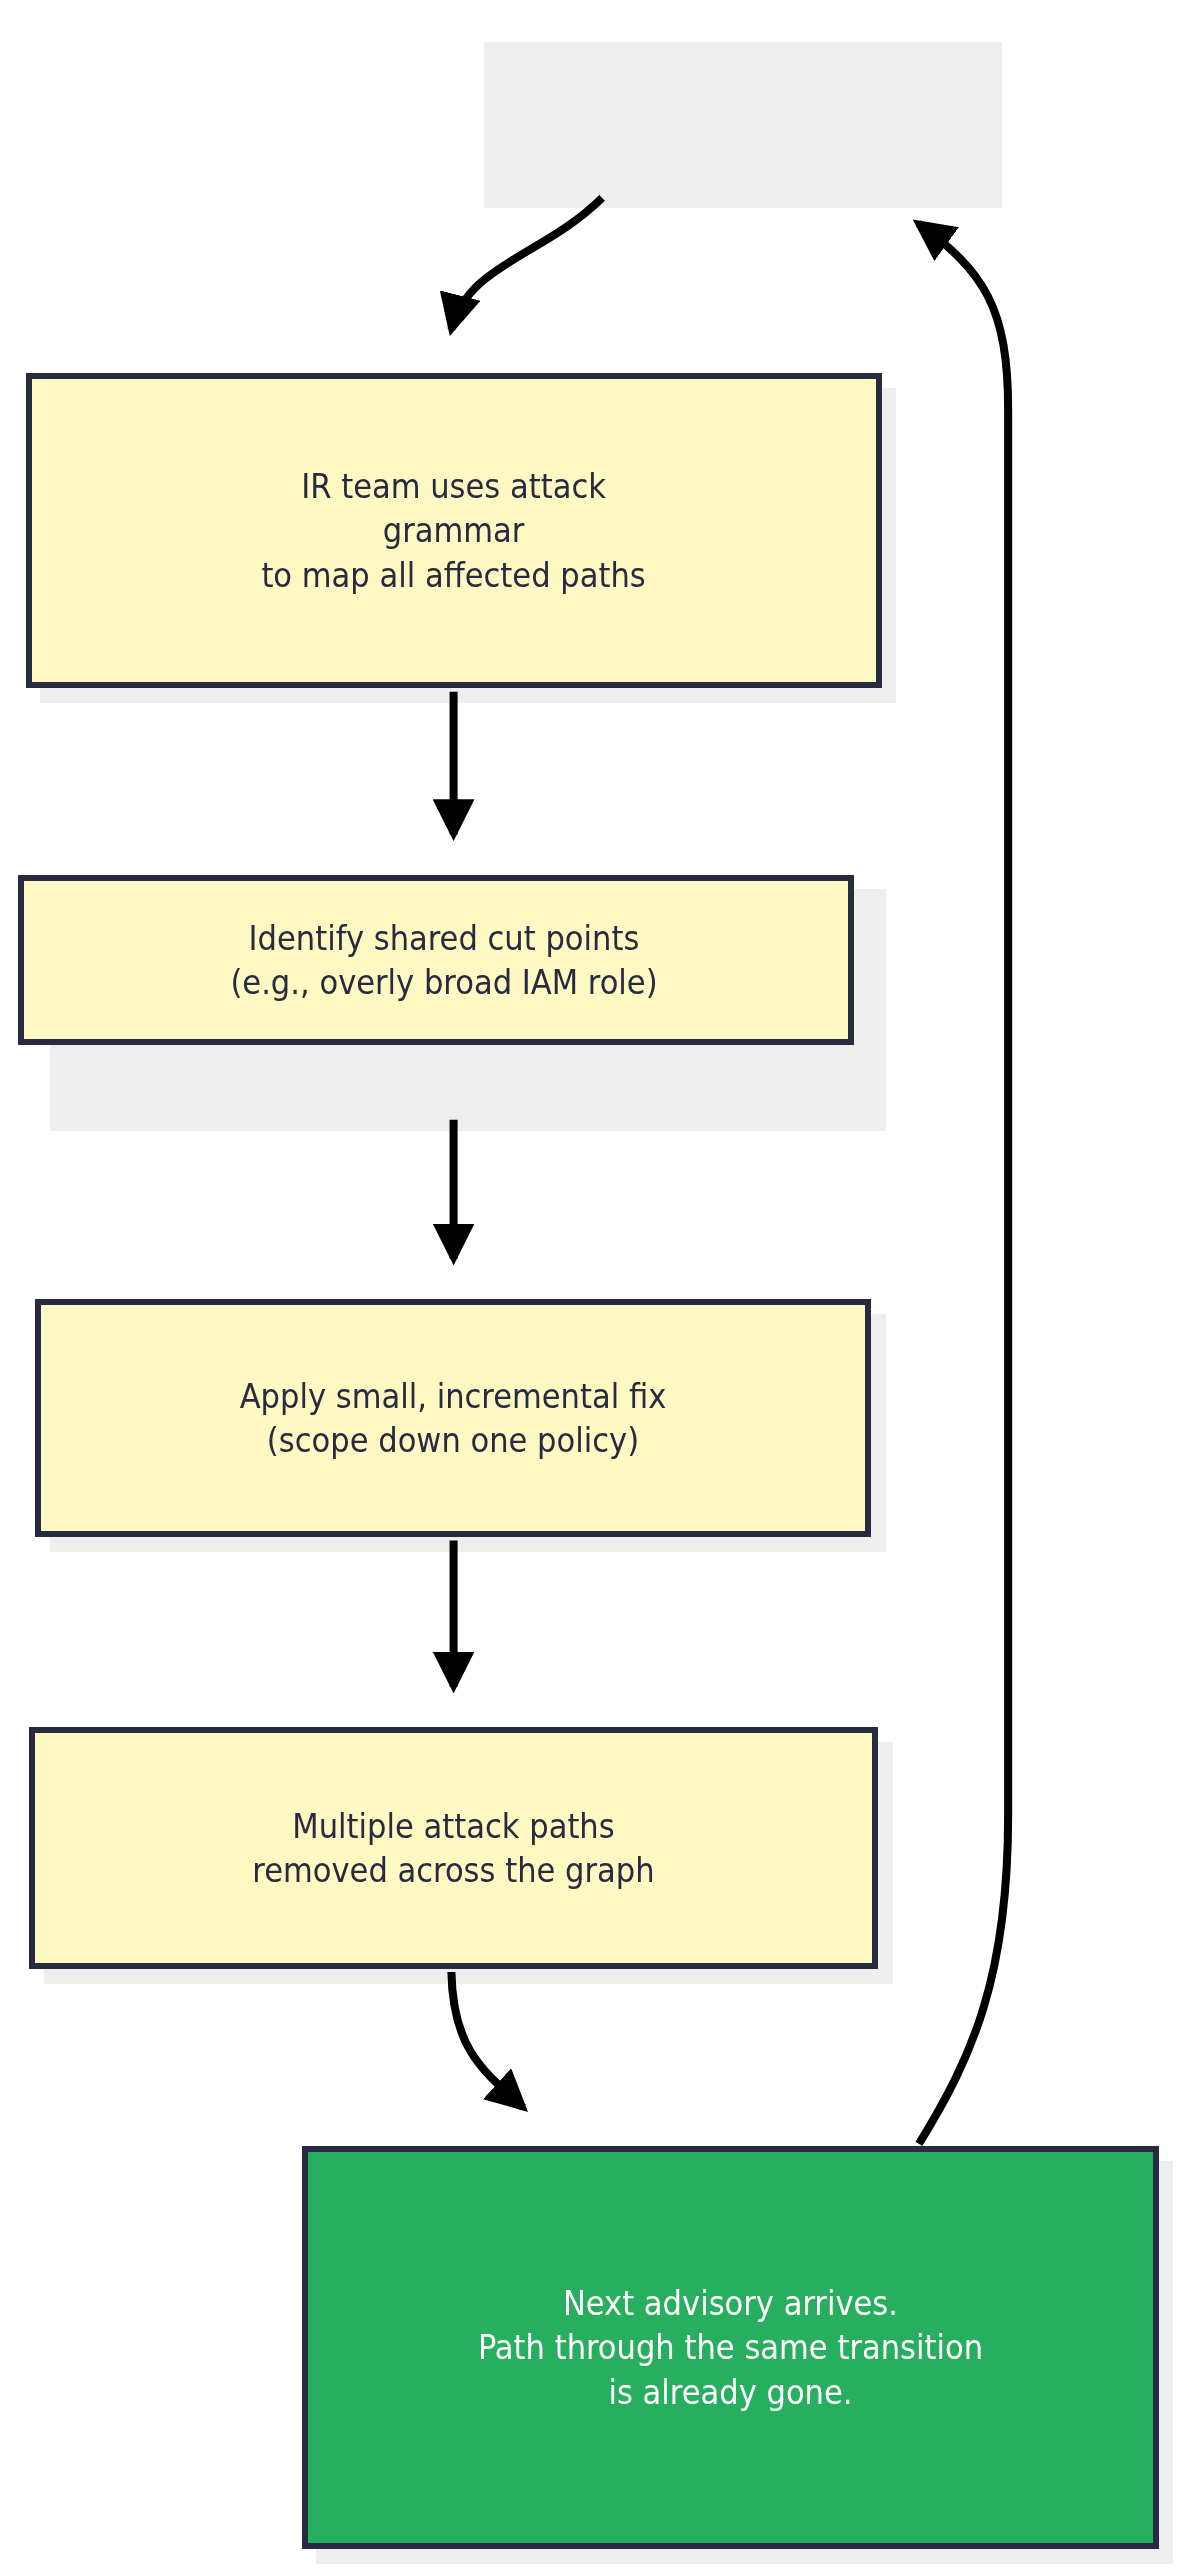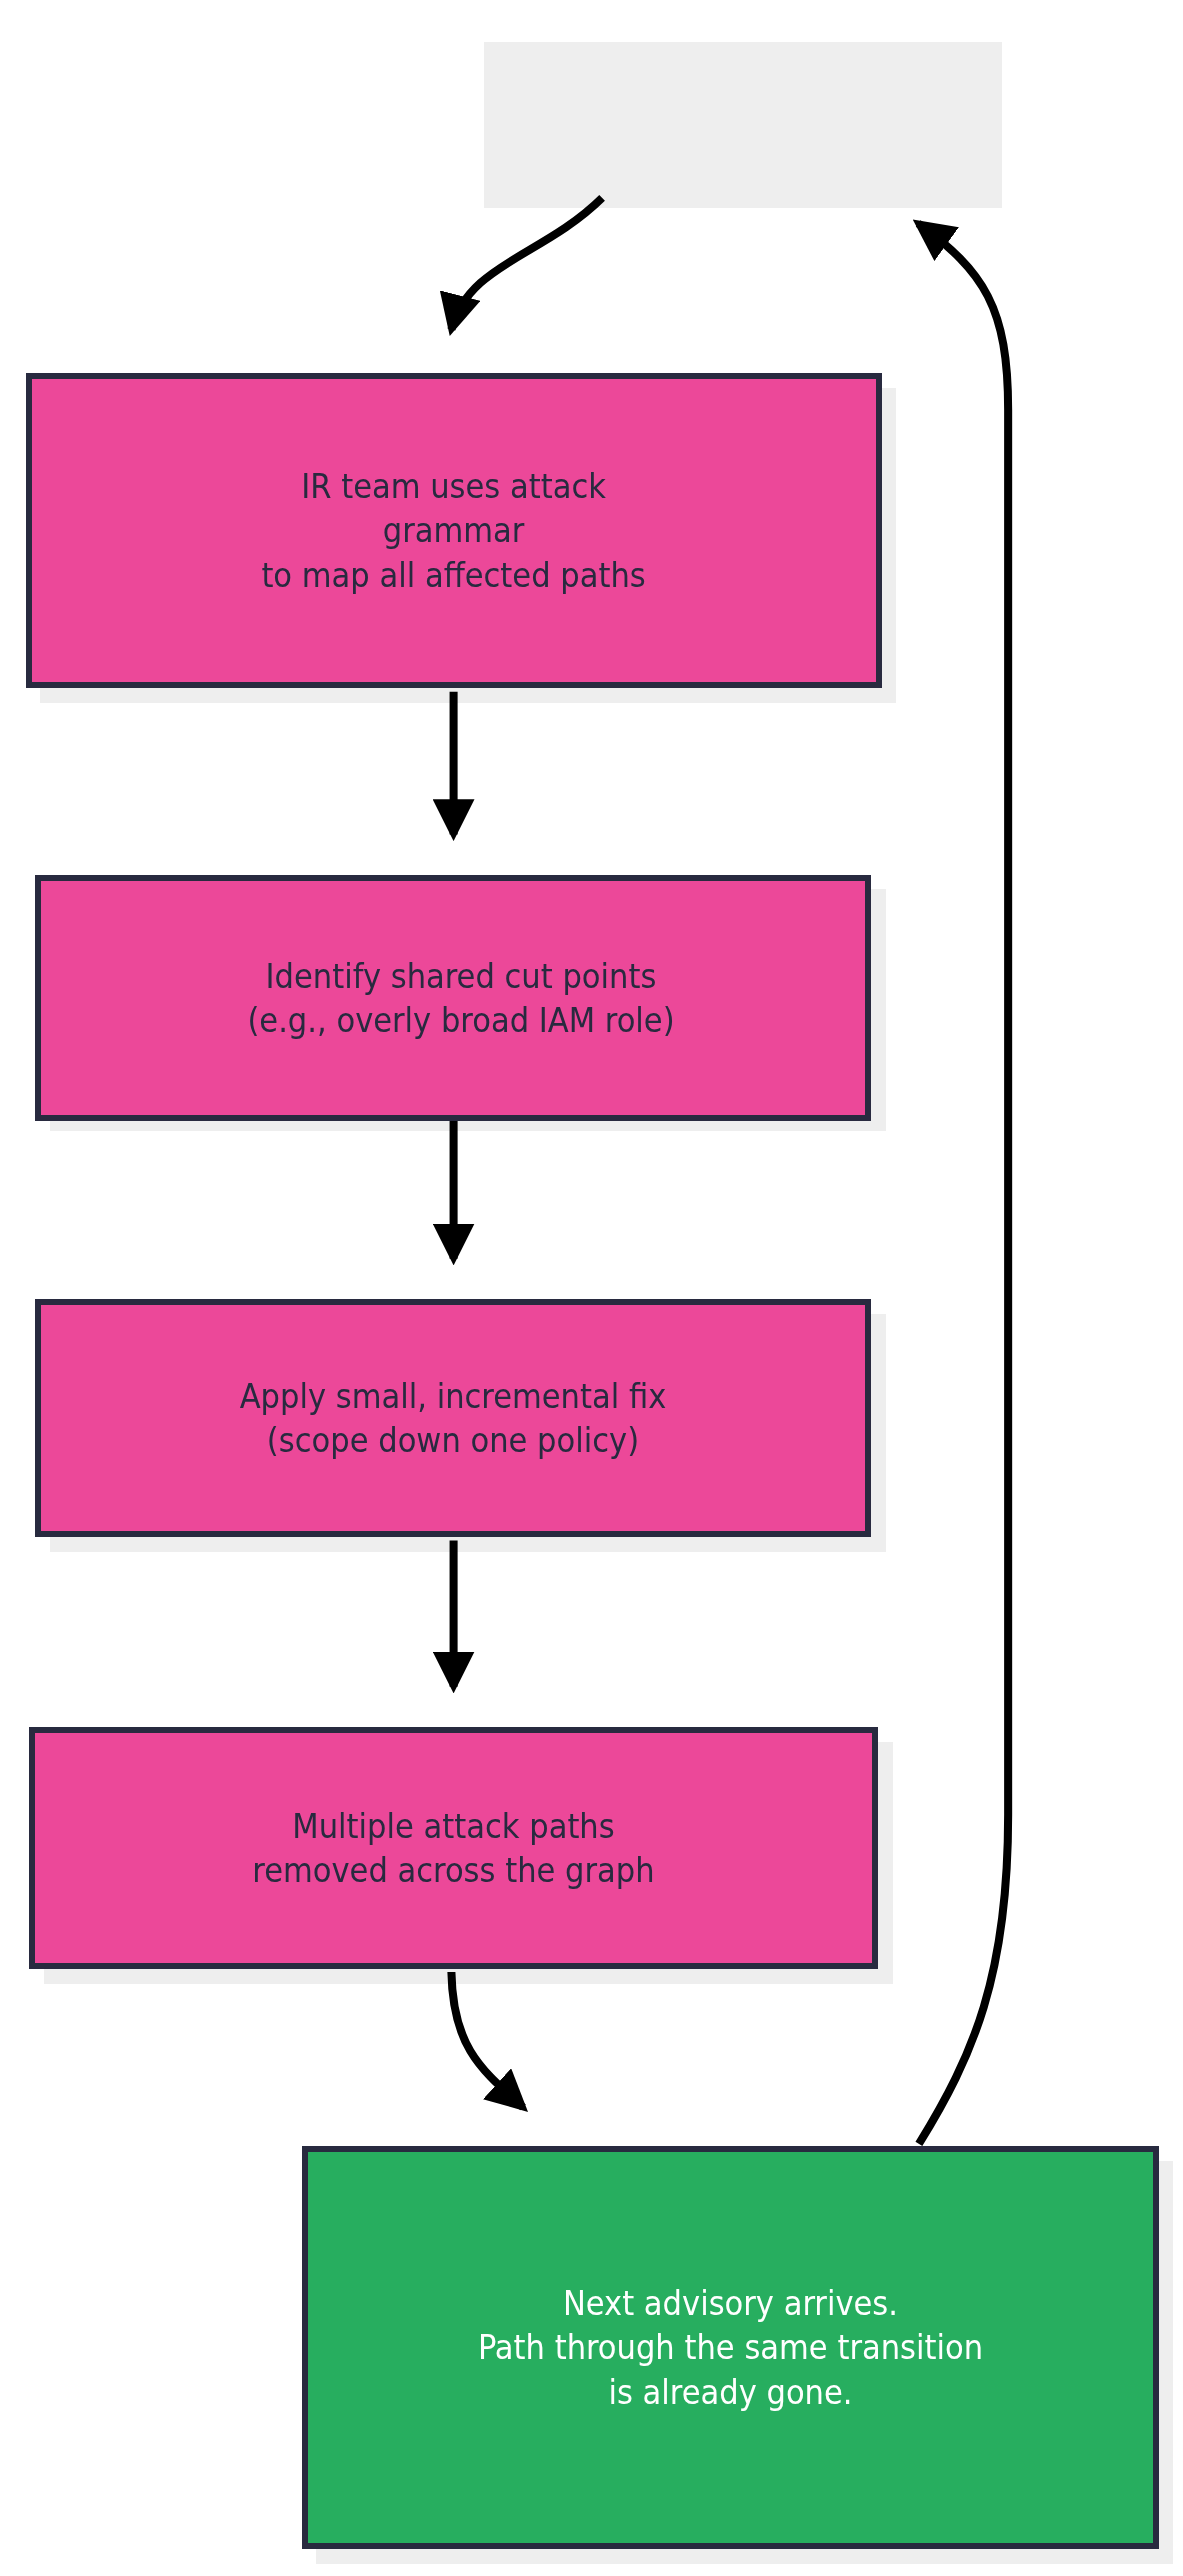--- a/index.html
+++ b/index.html
@@ -36,21 +36,21 @@
     position: absolute;
     background: #eeeeee;
     z-index: 1;
   }
   .node.start {
     background: #c1392c;
     color: #ffffff;
     font-size: 34px;
   }
   .node.process {
-    background: #ec4899;
+    background: #fef9c3;
     color: #282a3f;
     font-size: 34px;
   }
   .node.end {
     background: #27ae5f;
     color: #ffffff;
     font-size: 34px;
   }
   
   #edges {
@@ -96,21 +96,21 @@
   <div class="node-shadow" style="left:44px; top:1742px; width:849px; height:242px;"></div>
   <div class="node-shadow" style="left:316px; top:2161px; width:857px; height:403px;"></div>
 
 
   <div class="node process" style="left:25.6px; top:373px; width:856px; height:315px;">
     <span class="label">IR team uses attack
 grammar
 to map all affected paths</span>
   </div>
 
-  <div class="node process" style="left:35px; top:875px; width:836px; height:246px;padding-left:16px;">
+  <div class="node process" style="left:18px; top:875px; width:836px; height:170px;padding-left:16px;">
     <span class="label">Identify shared cut points
 (e.g., overly broad IAM role)</span>
   </div>
 
   <div class="node process" style="left:35px; top:1299px; width:836px; height:238px;">
     <span class="label">Apply small, incremental fix
 (scope down one policy)</span>
   </div>
 
   <div class="node end" style="left:302px; top:2146px; width:857px; height:403px;">

